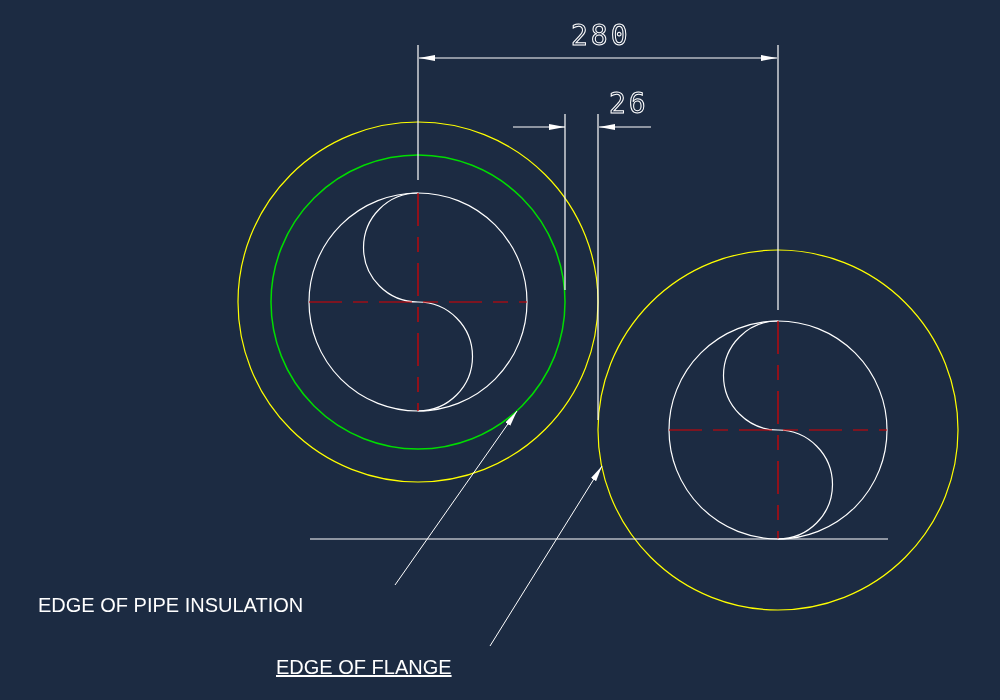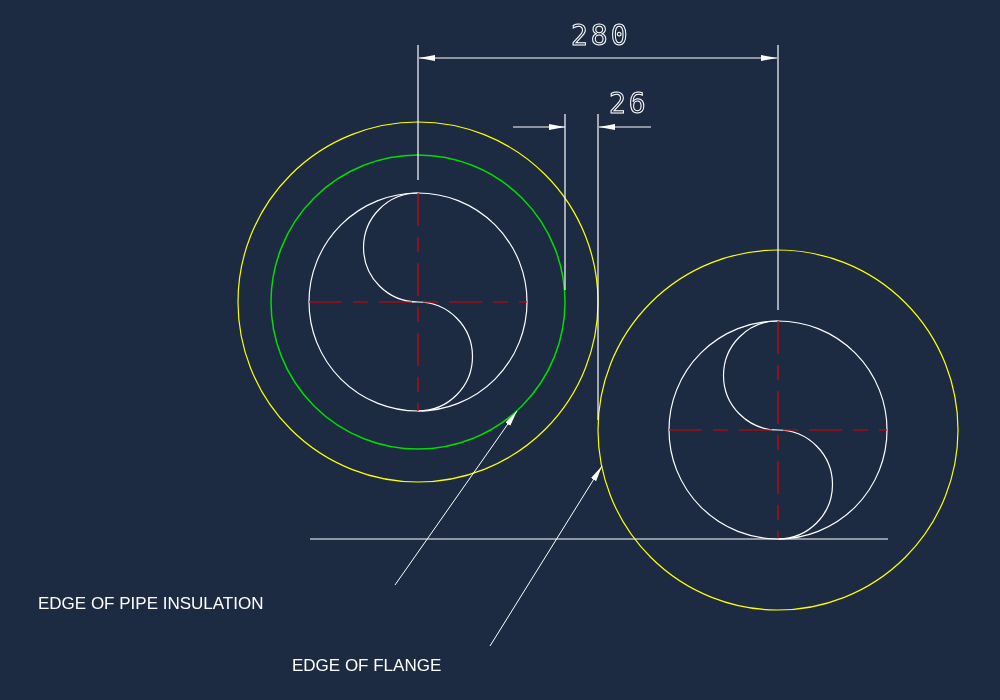--- a/index.html
+++ b/index.html
@@ -1,19 +1,19 @@
 <!DOCTYPE html>
 <html><head>
 <meta charset="utf-8">
 <style>
   html, body { margin: 0; padding: 0; background: #1c2b42; }
   body { width: 1000px; height: 700px; overflow: hidden; position: relative; }
   svg { position: absolute; left: 0; top: 0; }
   .dimtext { font-family: "DejaVu Sans Mono", monospace; font-size: 28px; fill: none; stroke: #ffffff; stroke-width: 1; letter-spacing: 3px; }
-  .label { position: absolute; font-family: "Liberation Sans", sans-serif; font-size: 17px; color: #ffffff; white-space: nowrap; }
+  .label { position: absolute; font-family: "Liberation Sans", sans-serif; font-size: 20px; color: #ffffff; white-space: nowrap; }
 </style>
 </head>
 <body>
 
 <svg width="1000" height="700" viewBox="0 0 1000 700">
   <defs>
     <marker id="arrowEnd" markerWidth="16" markerHeight="8" refX="16" refY="4" orient="auto" markerUnits="userSpaceOnUse">
       <path d="M0,1 L16,4 L0,7 Z" fill="#ffffff"></path>
     </marker>
     <marker id="arrowStart" markerWidth="16" markerHeight="8" refX="0" refY="4" orient="auto" markerUnits="userSpaceOnUse">
@@ -53,13 +53,13 @@
     <line x1="513" y1="127" x2="565" y2="127" stroke="#ffffff" stroke-width="1.2" marker-end="url(#arrowEnd)"></line>
     <line x1="651" y1="127" x2="599" y2="127" stroke="#ffffff" stroke-width="1.2" marker-end="url(#arrowEnd)"></line>
     <text class="dimtext" x="609" y="113">26</text>
   </g>
 
   <line x1="395" y1="585" x2="517" y2="411" stroke="#ffffff" stroke-width="1" marker-end="url(#arrowEnd)"></line>
   <line x1="490" y1="646" x2="602" y2="466" stroke="#ffffff" stroke-width="1" marker-end="url(#arrowEnd)"></line>
 </svg>
 
 <div class="label" style="left:38px; top:594px;">EDGE OF PIPE INSULATION</div>
-<div class="label" style="left:292px; top:656px;">EDGE OF FLANGE</div>
+<div class="label" style="left:276px; top:656px;text-decoration:underline;">EDGE OF FLANGE</div>
 
 </body></html>

